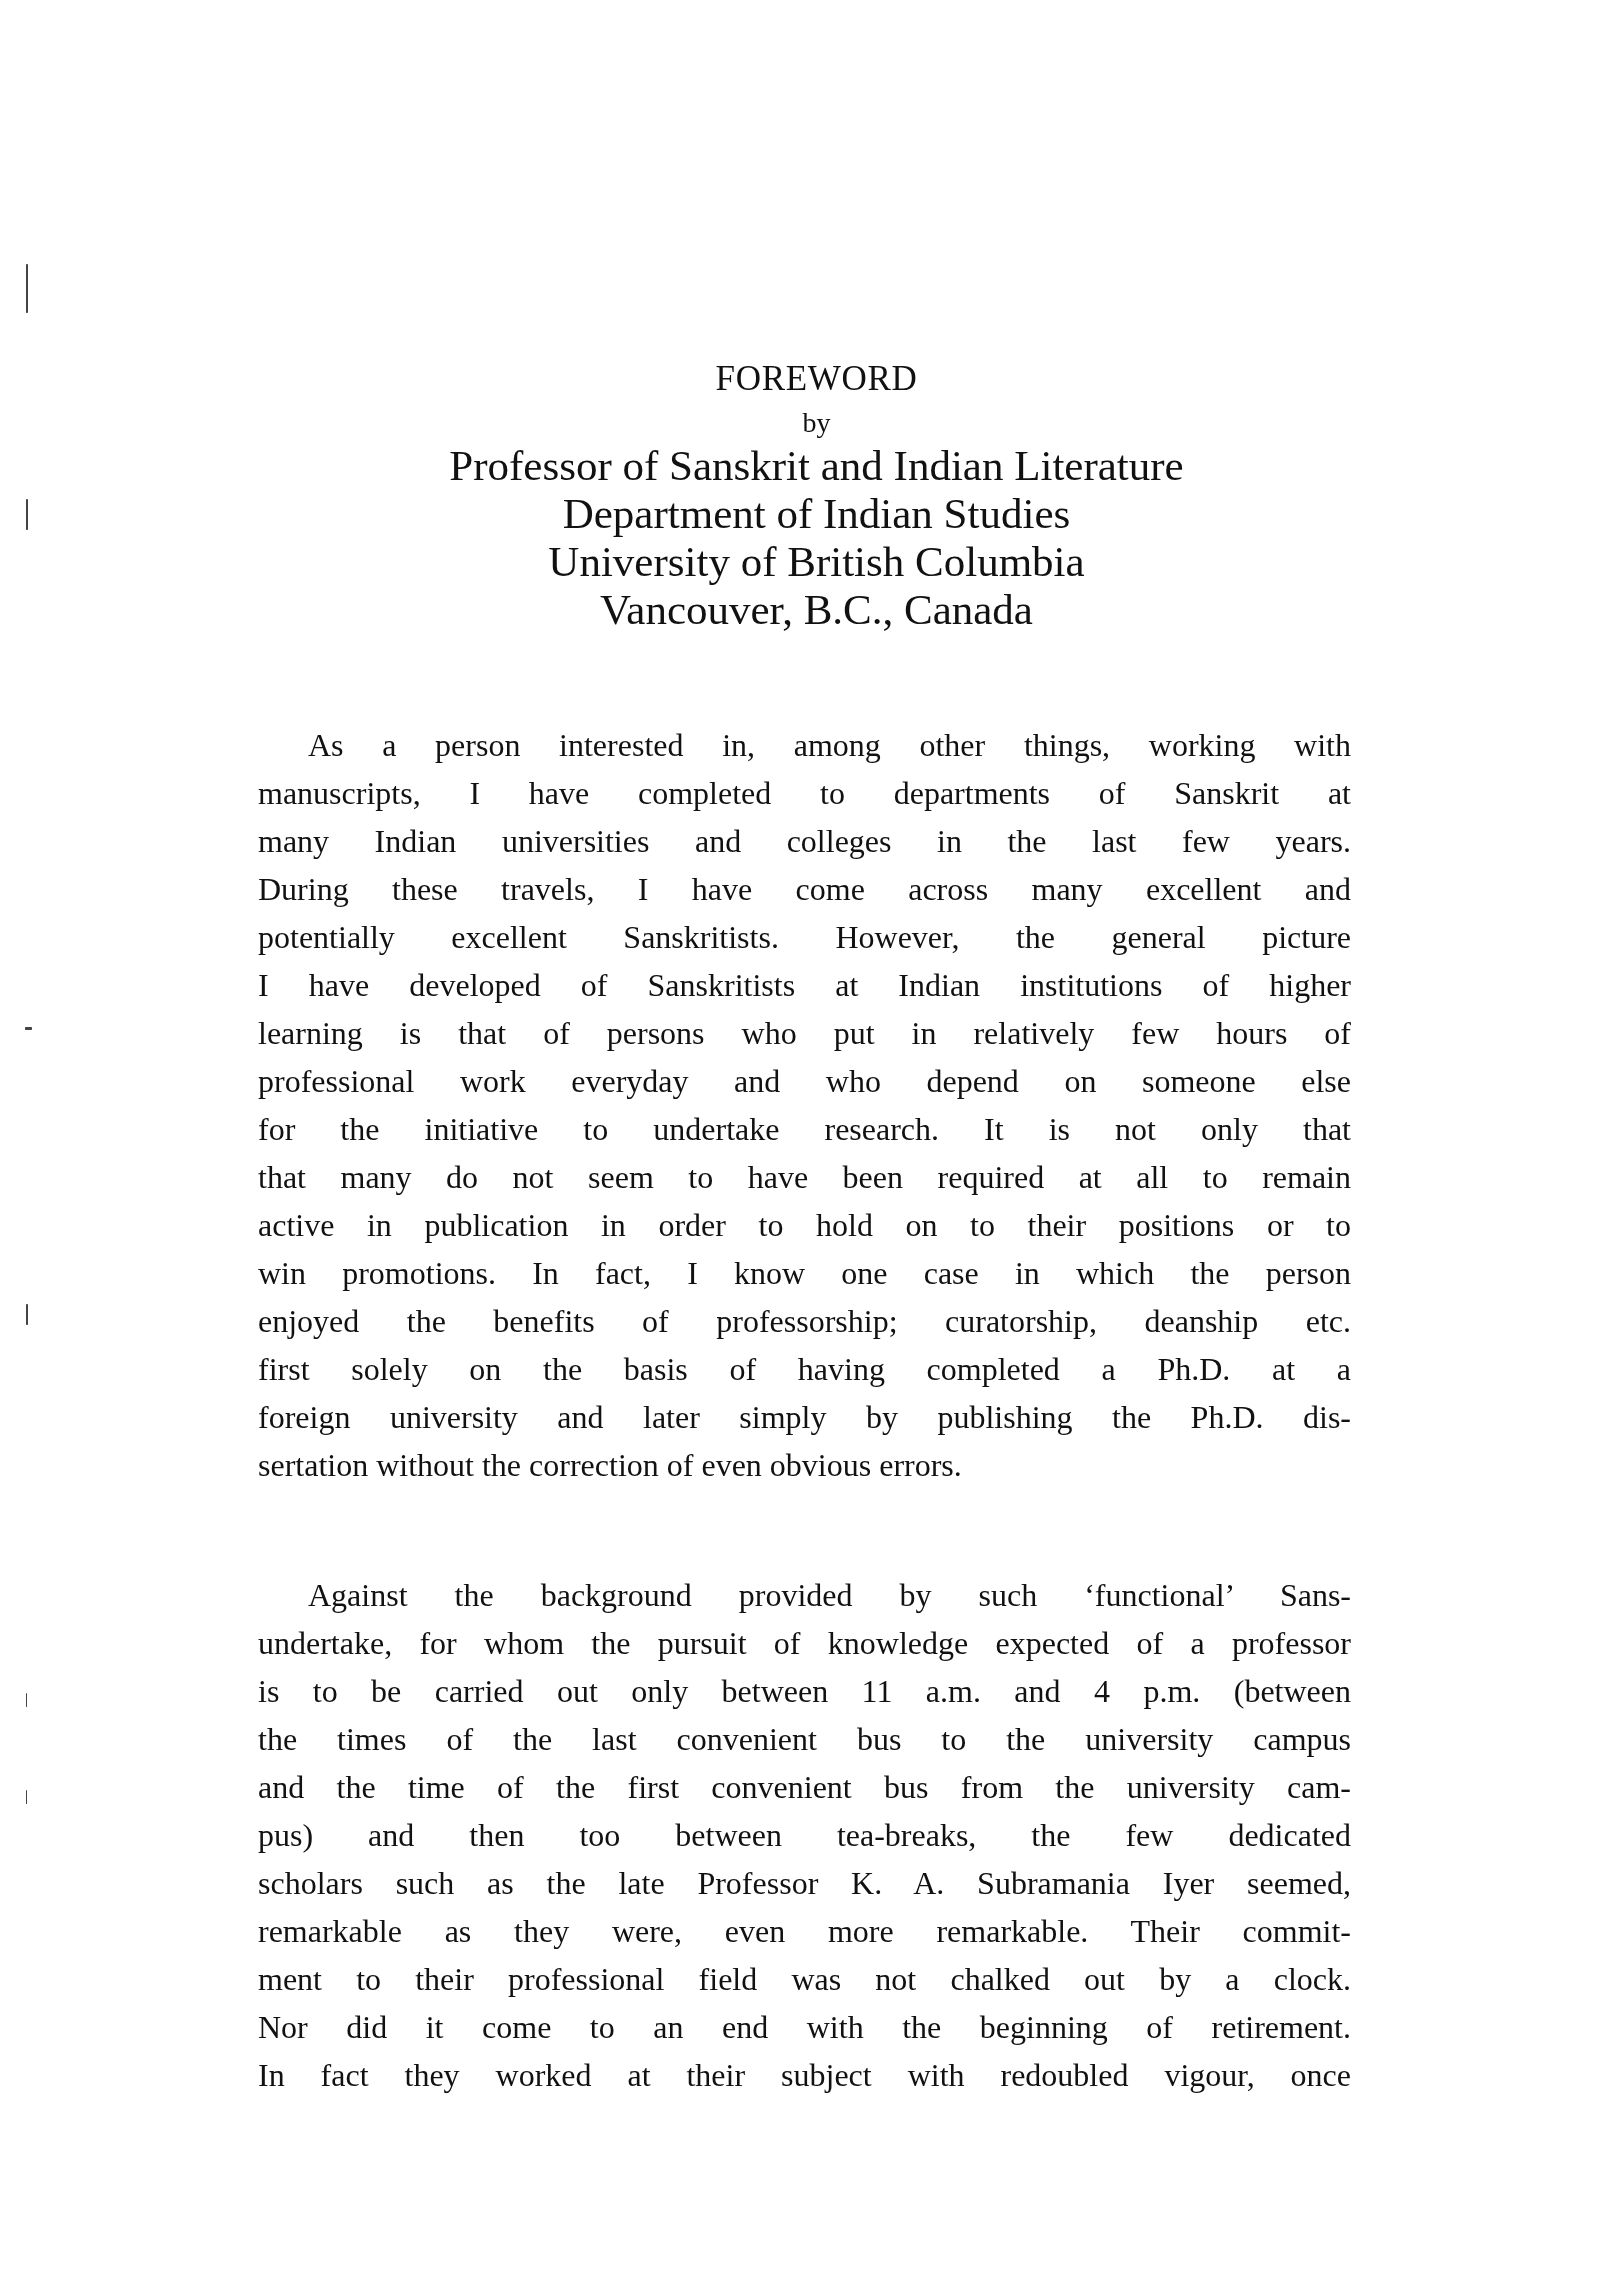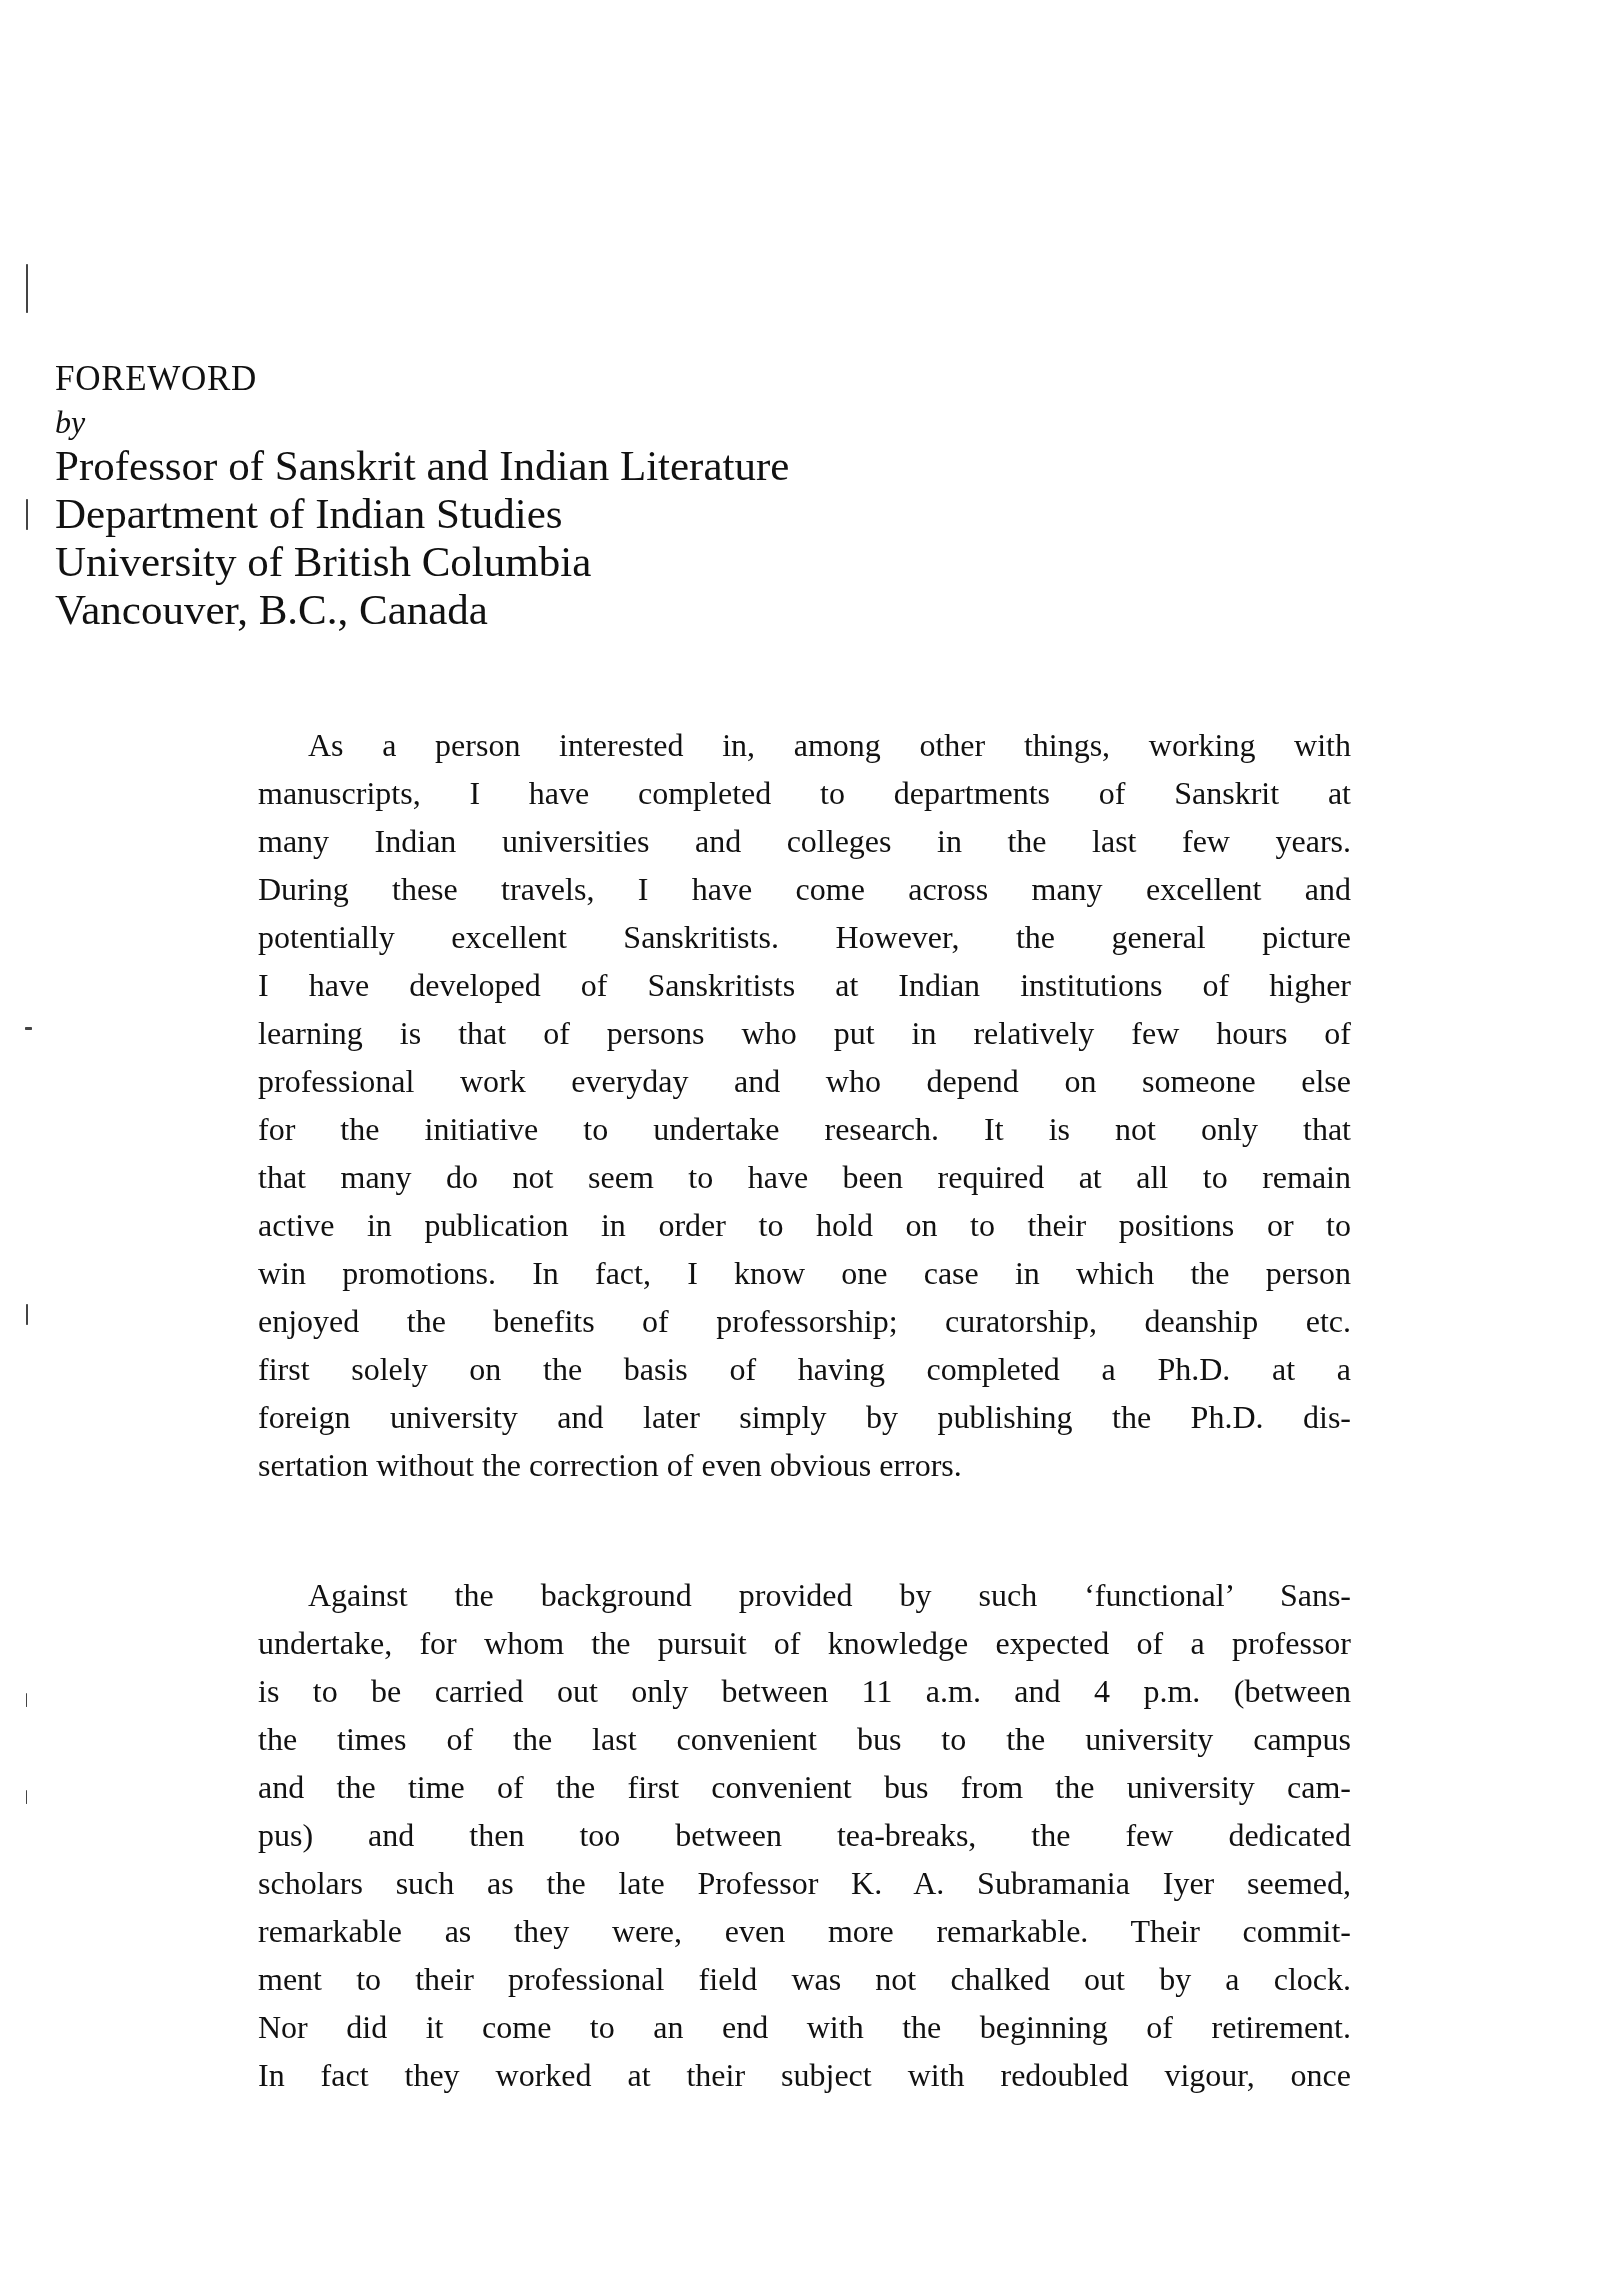--- a/index.html
+++ b/index.html
@@ -4,24 +4,25 @@
 <style>
   html, body { margin: 0; padding: 0; background: #ffffff; }
   body { width: 1623px; height: 2295px; position: relative; overflow: hidden; }
   .page {
     position: absolute; left: 0; top: 0; width: 1623px; height: 2295px;
     background: #ffffff; color: #111111;
     font-family: "Liberation Serif", "DejaVu Serif", serif;
   }
   .header {
     position: absolute; left: 0; width: 1578px; top: 354px;
+    text-align: center;
   }
   .header .line { display: block; white-space: nowrap; }
   .h-title { font-size: 35px; line-height: 49px; letter-spacing: 0.7px; margin-left: 55px; }
-  .h-by { font-size: 32px; line-height: 39px; font-style: italic; margin-left: 55px; }
+  .h-by { font-size: 28px; line-height: 39px; margin-left: 55px; }
   .h-name { font-size: 36px; line-height: 53px; letter-spacing: 1.4px; margin-left: 55px; }
   .h-aff { font-size: 43px; line-height: 48px; margin-left: 55px; }
   .body-text {
     position: absolute; left: 258px; width: 1093px;
     font-size: 32px; line-height: 48px;
     text-align: justify;
   }
   .body-text .ln {
     display: block; white-space: nowrap; text-align: justify;
     text-align-last: justify; height: 48px; overflow: visible;

